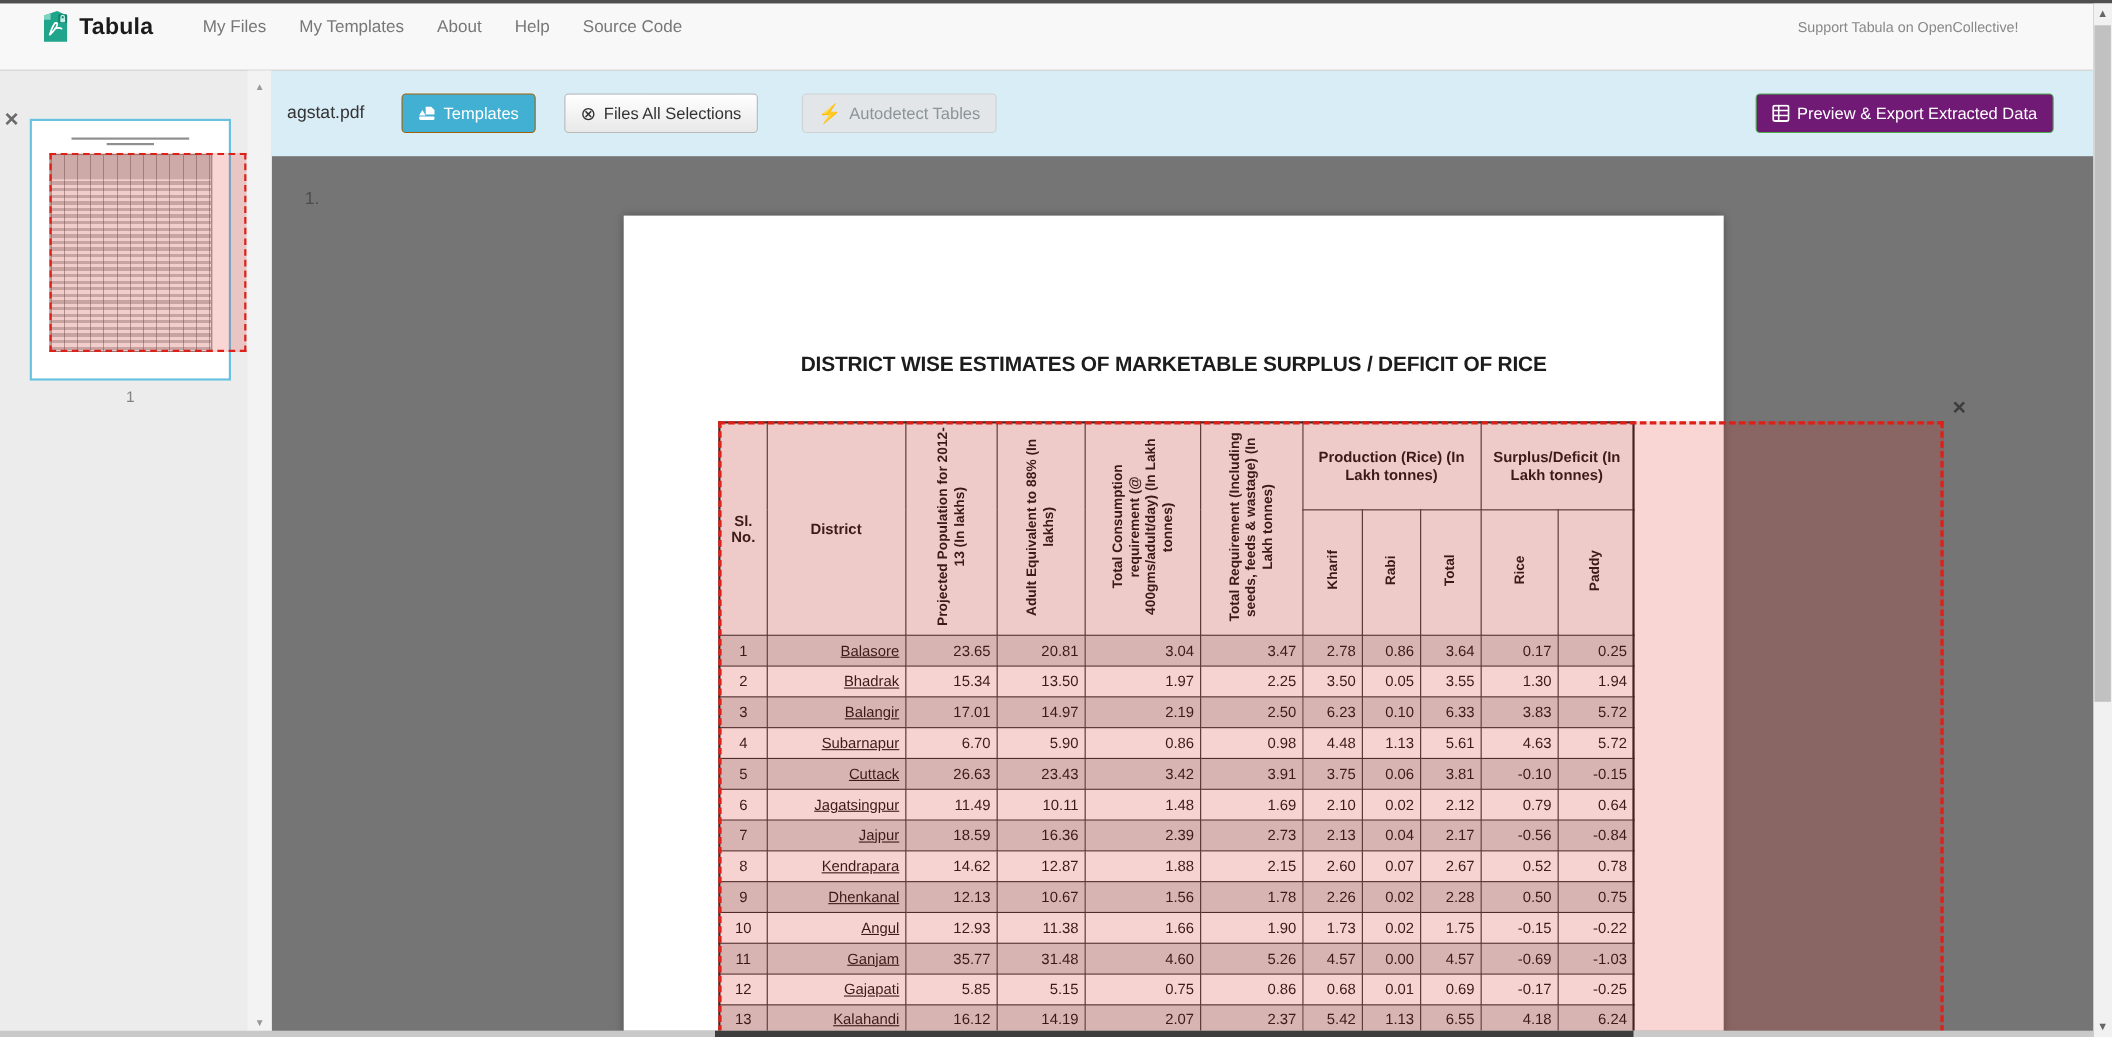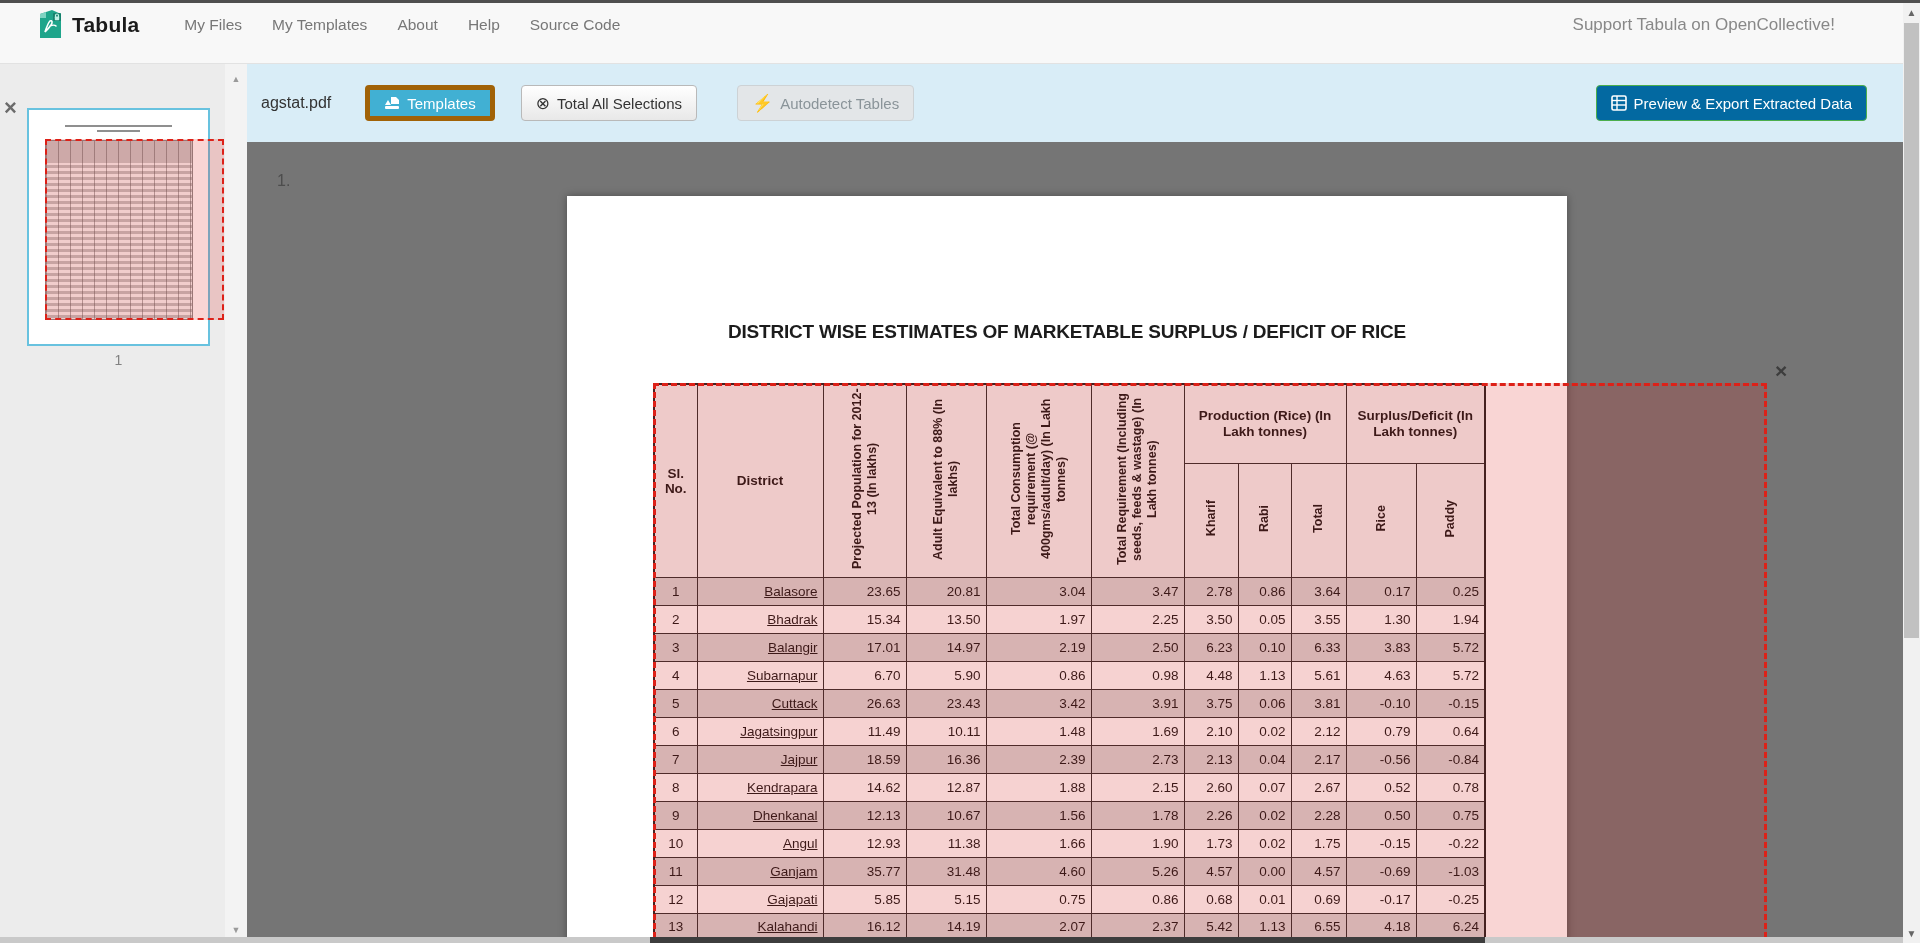--- a/index.html
+++ b/index.html
@@ -9,32 +9,32 @@
   
   .top-strip { position:absolute; left:0; top:0; width:1920px; height:3px; background:#4f4f4f; z-index:50; }
 
   
   .navbar { position:absolute; left:0; top:3px; width:1903px; height:61px; background:#f8f8f8;
             border-bottom:1px solid #e2e2e2; display:flex; align-items:center; padding:0 68px 17px 37px; z-index:40;}
   .brand { display:flex; align-items:center; gap:8px; cursor:pointer; }
   .brand-name { font-size:21px; font-weight:bold; color:#1b1b1b; letter-spacing:0.2px; }
   .nav-items { display:flex; align-items:center; margin-left:30px; }
   .nav-item { font-size:15.5px; color:#777; padding:10px 15px; cursor:pointer; white-space:nowrap; }
-  .nav-right { margin-left:auto; font-size:17px; color:#888; cursor:pointer; }
+  .nav-right { margin-left:auto; font-size:13px; color:#888; cursor:pointer; }
 
   
   .toolbar { position:absolute; left:247px; top:64px; width:1656px; height:78px; background:#d9edf7;
              display:flex; align-items:center; padding:0 36px 0 14px; z-index:30; }
   .filename { font-size:16px; color:#333; margin-right:34px; }
   .btn { display:inline-flex; align-items:center; gap:7px; height:36px; padding:0 14px;
          border-radius:4px; font-size:15px; cursor:pointer; white-space:nowrap; }
-  .btn-info { background:#41b0d3; border:5px solid #a16207; color:#fff; }
+  .btn-info { background:#41b0d3; border:1px solid #a16207; color:#fff; }
   .btn-default { background:linear-gradient(#ffffff,#e8e8e8); border:1px solid #b9b9b9; color:#333; margin-left:26px; }
   .btn-disabled { background:#e3e6e8; border:1px solid #cdd2d5; color:#8a9499; margin-left:40px; cursor:default; }
-  .btn-success { background:#0369a1; border:1px solid #4cae4c; color:#fff; margin-left:auto; }
+  .btn-success { background:#701a75; border:1px solid #4cae4c; color:#fff; margin-left:auto; }
   .btn .glyph { font-size:17px; line-height:1; }
   .btn-disabled .glyph { color:#6e777c; }
 
   
   .sidebar { position:absolute; left:0; top:64px; width:247px; height:879px; background:#ececec; z-index:20; }
   .side-scroll { position:absolute; right:0; top:0; width:22px; height:100%; background:#f3f3f3; }
   .side-scroll .arr { position:absolute; left:0; width:100%; text-align:center; font-size:9px; color:#9a9a9a; cursor:pointer; }
   .side-scroll .arr.up { top:10px; } .side-scroll .arr.down { bottom:8px; }
   .thumb-close { position:absolute; left:4px; top:33px; font-size:22px; font-weight:bold; color:#6b6b6b;
                  cursor:pointer; line-height:1; }
@@ -134,21 +134,21 @@
         <path d="M7 1 h5 l3 3 v4 h-8 Z" fill="#ffffff"></path>
         <rect x="1" y="10" width="14" height="3" rx="1" fill="#ffffff"></rect>
         <path d="M4 4 L7 9 L1 9 Z" fill="#ffffff"></path>
       </svg>
     </span>
     <span>Templates</span>
   </button>
 
   <button class="btn btn-default">
     <span class="glyph">⊗</span>
-    <span>Total All Selections</span>
+    <span>Files All Selections</span>
   </button>
 
   <button class="btn btn-disabled">
     <span class="glyph">⚡</span>
     <span>Autodetect Tables</span>
   </button>
 
   <button class="btn btn-success">
     <span>
       <svg class="icon-svg" width="16" height="16" viewBox="0 0 16 16">

